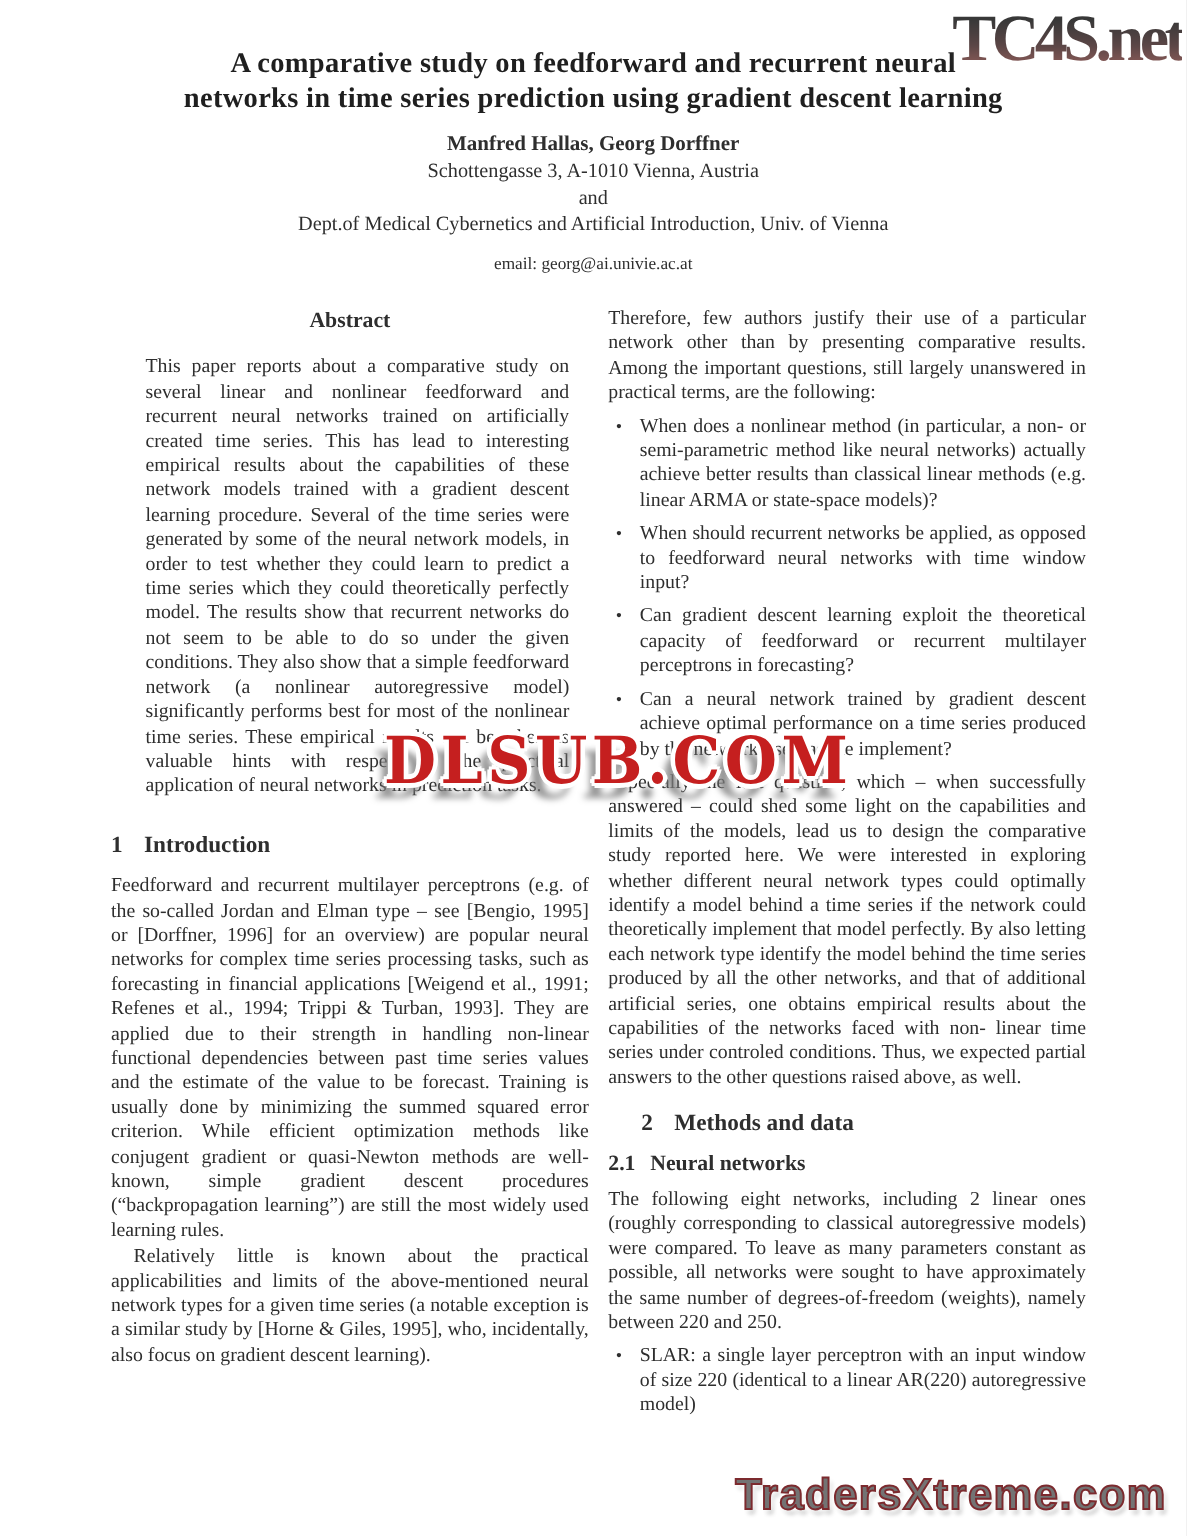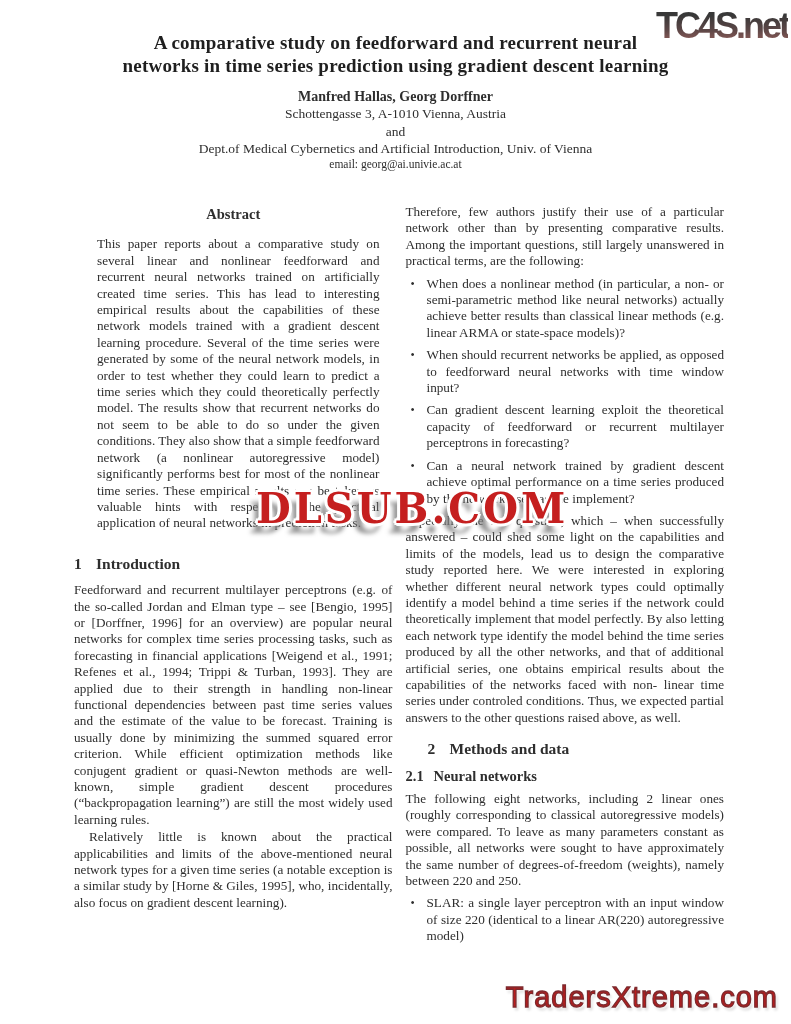--- a/index.html
+++ b/index.html
@@ -6,57 +6,57 @@
   .page{
     position:relative;width:791px;height:1024px;margin:0 auto;
     background:#ffffff;overflow:hidden;
     font-family:"Liberation Serif","DejaVu Serif",serif;color:#2e2e2e;
   }
   
   .header{padding-top:31px;text-align:center;}
   .title{font-size:19px;font-weight:bold;line-height:23px;color:#1f1f1f;letter-spacing:.2px;}
   .authors{margin-top:11px;font-weight:bold;font-size:14px;line-height:17px;}
   .affil{font-size:13.5px;line-height:17.5px;}
-  .email{margin-top:0;font-size:11.5px;}
+  .email{margin-top:12px;font-size:11.5px;}
   
   .columns{position:absolute;left:74px;top:204px;width:650px;display:flex;gap:13px;}
   .col{width:318.5px;font-size:13.2px;line-height:16.4px;text-align:justify;}
   .abstract-heading{text-align:center;font-weight:bold;font-size:14.5px;margin:2px 0 14px 0;}
   .abstract-body{padding:0 13px 0 23px;}
   .sec-heading{font-size:15.5px;font-weight:bold;margin:24px 0 10px 0;text-align:left;}
   .sec-heading .num{display:inline-block;min-width:22px;}
   .subsec-heading{font-size:14.5px;font-weight:bold;margin:10px 0 7px 0;text-align:left;}
   .subsec-heading .num{display:inline-block;min-width:28px;}
   .para{margin:0 0 1px 0;}
   .para.indent{text-indent:15px;}
   .bullets{margin:6px 0 4px 0;}
   .bullet{display:flex;margin:6px 0;}
   .bullet-dot{flex:0 0 16px;padding-left:5px;font-size:12px;}
   .bullet-text{flex:1;}
   
   .wm-top-wrap{position:absolute;top:0px;right:3px;height:54px;z-index:30;
-    font-family:Liberation Sans, sans-serif;font-weight:bold;
-    font-size:36px;letter-spacing:-3px;line-height:52px;}
+    font-family:Liberation Serif, serif;font-weight:bold;
+    font-size:44px;letter-spacing:-3px;line-height:52px;}
   .wm-top-glow{position:absolute;top:0;right:0;color:#ffffff;
     text-shadow:0 0 5px #fff,0 0 8px #fff,0 0 12px #fff;}
   .wm-top-text{position:relative;
     background:linear-gradient(#383838 25%,#5b4646 60%,#96605c 95%);
     -webkit-background-clip:text;background-clip:text;color:transparent;
     transform:scaleY(1.06);}
   .wm-mid{position:absolute;left:256px;top:484px;z-index:30;
     font-family:"DejaVu Serif","Liberation Serif",serif;font-weight:bold;
     font-size:40px;letter-spacing:3px;color:#c51f1f;white-space:nowrap;
     transform:scaleY(1.08);
     text-shadow:
       3px 0 0 #fff,-3px 0 0 #fff,0 3px 0 #fff,0 -3px 0 #fff,
       2px 2px 0 #fff,-2px 2px 0 #fff,2px -2px 0 #fff,-2px -2px 0 #fff,
       -7px 9px 4px rgba(125,125,125,.8);}
   .wm-bottom{position:absolute;top:981px;right:13px;z-index:30;
-    font-family:"Liberation Sans","DejaVu Sans",sans-serif;font-weight:normal;
-    font-size:29px;letter-spacing:1px;color:#b91c1c;white-space:nowrap;
+    font-family:"Liberation Sans","DejaVu Sans",sans-serif;font-weight:bold;
+    font-size:29px;letter-spacing:1px;color:#737373;white-space:nowrap;
     -webkit-text-stroke:1.3px #7c2a2e;
     text-shadow:0 0 4px #fff,0 0 4px #fff,0 0 6px #fff,2px 3px 3px #c6c6c6;}
 </style>
 </head>
 <body>
 
 <div class="page">
 
   <div class="wm-top-wrap">
     <span class="wm-top-glow">TC4S.net</span>

